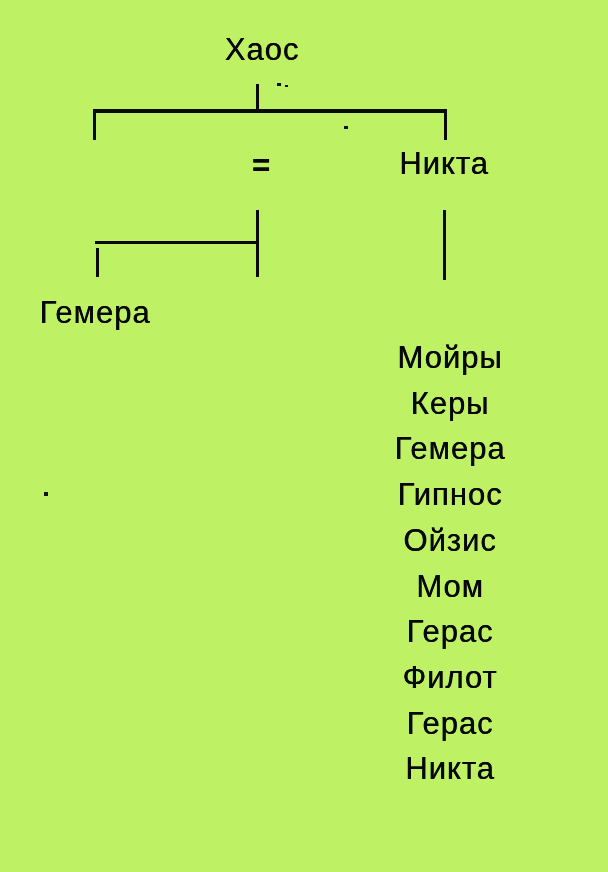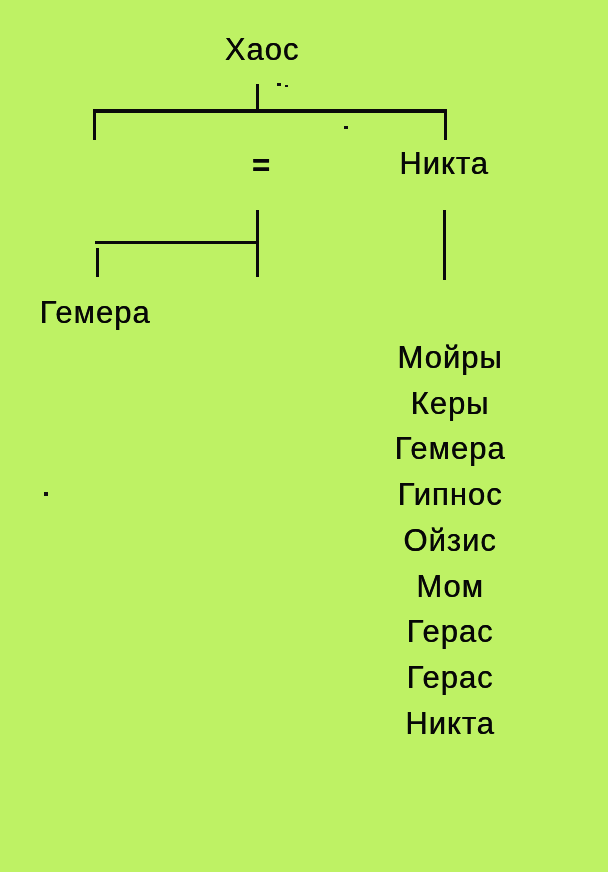--- a/index.html
+++ b/index.html
@@ -74,20 +74,21 @@
   <div class="node" style="left:95px; top:297px;">Гемера</div>
 
   <div class="children-list">
     <div class="child">Мойры</div>
     <div class="child">Керы</div>
     <div class="child">Гемера</div>
     <div class="child">Гипнос</div>
     <div class="child">Ойзис</div>
     <div class="child">Мом</div>
     <div class="child">Герас</div>
+    <div class="child">Филот</div>
     <div class="child">Герас</div>
     <div class="child">Никта</div>
   </div>
 
   <div class="speck" style="left:277px; top:83px; width:4px; height:3px;"></div>
   <div class="speck" style="left:285px; top:85px; width:3px; height:2px;"></div>
   <div class="speck" style="left:344px; top:126px; width:4px; height:3px;"></div>
   <div class="speck" style="left:44px; top:492px; width:4px; height:4px;"></div>
 
 </div>

